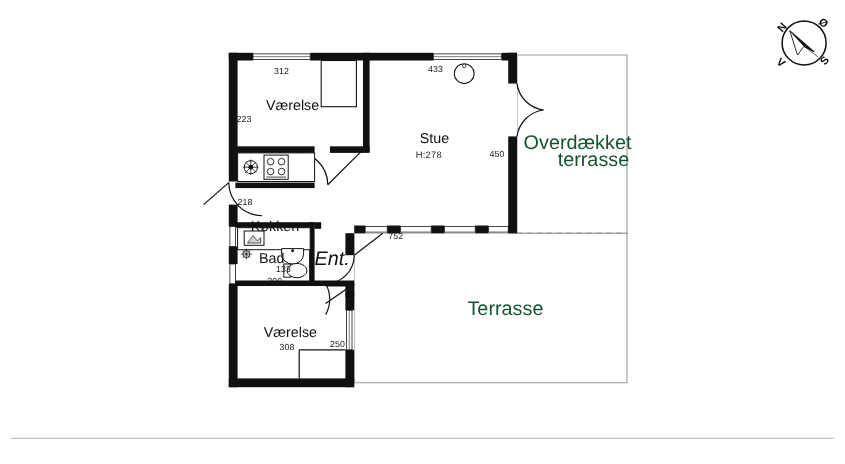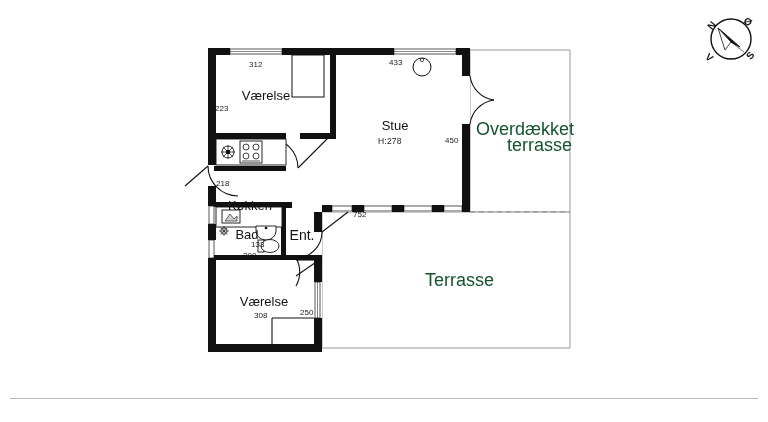--- a/index.html
+++ b/index.html
@@ -36,21 +36,22 @@
   .room-label {
     position: absolute;
     font-family: "Liberation Sans", sans-serif;
     font-size: 13px;
     color: #111111;
     white-space: nowrap;
     text-align: center;
     line-height: 15px;
   }
   .room-label.small {
-    font-size: 14px;
+    font-size: 18px;
+    font-style: italic;
   }
   .room-sub {
     position: absolute;
     font-family: "Liberation Sans", sans-serif;
     font-size: 8.5px;
     color: #222222;
     white-space: nowrap;
     letter-spacing: 0.2px;
   }
   .dim {

